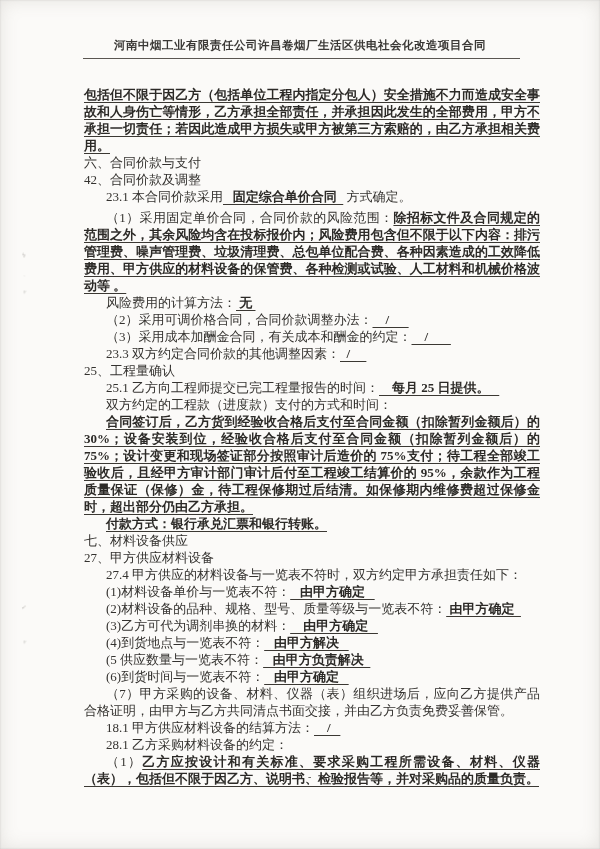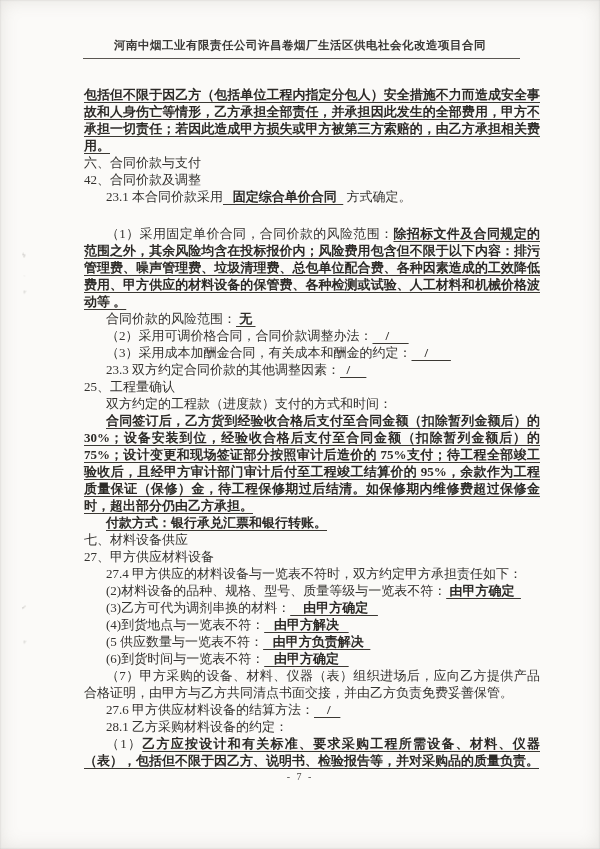--- a/index.html
+++ b/index.html
@@ -25,21 +25,21 @@
     border-top:1.6px solid #5a5651;
   }
   .body{
     position:absolute;top:86px;left:84px;right:60px;
     font-size:13px;line-height:17px;
     text-align:justify;
     color:#34322f;
   }
   .para{margin:0;}
   .para.indent{text-indent:22px;}
-  .para.gap-top{margin-top:20px;}
+  .para.gap-top{margin-top:4px;}
   .u{
     text-decoration:underline;
     text-underline-offset:3px;
     text-decoration-color:#3b3833;
     font-weight:bold;
     color:#2c2a27;
   }
   .footer{
     position:absolute;top:771px;left:0;right:0;
     text-align:center;
@@ -61,38 +61,40 @@
 <div class="page">
   <div class="header">河南中烟工业有限责任公司许昌卷烟厂生活区供电社会化改造项目合同</div>
   <div class="header-rule"></div>
 
   <div class="body">
       <div class="para"><span class="u">包括但不限于因乙方（包括单位工程内指定分包人）安全措施不力而造成安全事故和人身伤亡等情形，乙方承担全部责任，并承担因此发生的全部费用，甲方不承担一切责任；若因此造成甲方损失或甲方被第三方索赔的，由乙方承担相关费用。</span></div>
       <div class="para"><span>六、合同价款与支付</span></div>
       <div class="para"><span>42、合同价款及调整</span></div>
       <div class="para indent"><span>23.1 本合同价款采用</span><span class="u">&nbsp;&nbsp;&nbsp;固定综合单价合同&nbsp;&nbsp;</span><span>&nbsp;方式确定。</span></div>
       <div class="para indent gap-top"><span>（1）采用固定单价合同，合同价款的风险范围：</span><span class="u">除招标文件及合同规定的范围之外，其余风险均含在投标报价内；风险费用包含但不限于以下内容：排污管理费、噪声管理费、垃圾清理费、总包单位配合费、各种因素造成的工效降低费用、甲方供应的材料设备的保管费、各种检测或试验、人工材料和机械价格波动等&nbsp;。</span></div>
-      <div class="para indent"><span>合同价款的风险范围：</span><span class="u">&nbsp;无&nbsp;</span></div>
+      <div class="para indent"><span>风险费用的计算方法：</span><span class="u">&nbsp;无&nbsp;</span></div>
       <div class="para indent"><span>（2）采用可调价格合同，合同价款调整办法：</span><span class="u">&nbsp;&nbsp;&nbsp;&nbsp;/&nbsp;&nbsp;&nbsp;&nbsp;&nbsp;&nbsp;</span></div>
       <div class="para indent"><span>（3）采用成本加酬金合同，有关成本和酬金的约定：</span><span class="u">&nbsp;&nbsp;&nbsp;&nbsp;/&nbsp;&nbsp;&nbsp;&nbsp;&nbsp;&nbsp;&nbsp;</span></div>
       <div class="para indent"><span>23.3 双方约定合同价款的其他调整因素：</span><span class="u">&nbsp;&nbsp;/&nbsp;&nbsp;&nbsp;&nbsp;&nbsp;</span></div>
       <div class="para"><span>25、工程量确认</span></div>
+      <div class="para indent"><span>25.1 乙方向工程师提交已完工程量报告的时间：</span><span class="u">&nbsp;&nbsp;&nbsp;&nbsp;每月 25 日提供。&nbsp;&nbsp;&nbsp;</span></div>
       <div class="para indent"><span>双方约定的工程款（进度款）支付的方式和时间：</span></div>
       <div class="para indent"><span class="u">合同签订后，乙方货到经验收合格后支付至合同金额（扣除暂列金额后）的 30%；设备安装到位，经验收合格后支付至合同金额（扣除暂列金额后）的 75%；设计变更和现场签证部分按照审计后造价的 75%支付；待工程全部竣工验收后，且经甲方审计部门审计后付至工程竣工结算价的 95%，余款作为工程质量保证（保修）金，待工程保修期过后结清。如保修期内维修费超过保修金时，超出部分仍由乙方承担。</span></div>
       <div class="para indent"><span class="u">付款方式：银行承兑汇票和银行转账。</span></div>
       <div class="para"><span>七、材料设备供应</span></div>
       <div class="para"><span>27、甲方供应材料设备</span></div>
       <div class="para indent"><span>27.4 甲方供应的材料设备与一览表不符时，双方约定甲方承担责任如下：</span></div>
+      <div class="para indent"><span>(1)材料设备单价与一览表不符：</span><span class="u">&nbsp;&nbsp;&nbsp;由甲方确定&nbsp;&nbsp;&nbsp;</span></div>
       <div class="para indent"><span>(2)材料设备的品种、规格、型号、质量等级与一览表不符：</span><span class="u">&nbsp;由甲方确定&nbsp;&nbsp;</span></div>
       <div class="para indent"><span>(3)乙方可代为调剂串换的材料：</span><span class="u">&nbsp;&nbsp;&nbsp;&nbsp;由甲方确定&nbsp;&nbsp;&nbsp;</span></div>
       <div class="para indent"><span>(4)到货地点与一览表不符：</span><span class="u">&nbsp;&nbsp;&nbsp;由甲方解决&nbsp;&nbsp;&nbsp;</span></div>
       <div class="para indent"><span>(5 供应数量与一览表不符：</span><span class="u">&nbsp;&nbsp;&nbsp;由甲方负责解决&nbsp;&nbsp;</span></div>
       <div class="para indent"><span>(6)到货时间与一览表不符：</span><span class="u">&nbsp;&nbsp;&nbsp;由甲方确定&nbsp;&nbsp;&nbsp;</span></div>
       <div class="para indent"><span>（7）甲方采购的设备、材料、仪器（表）组织进场后，应向乙方提供产品合格证明，由甲方与乙方共同清点书面交接，并由乙方负责免费妥善保管。</span></div>
-      <div class="para indent"><span>27.6 甲方供应材料设备的结算方法：</span><span class="u">&nbsp;&nbsp;&nbsp;&nbsp;/&nbsp;&nbsp;&nbsp;</span></div>
+      <div class="para indent"><span>18.1 甲方供应材料设备的结算方法：</span><span class="u">&nbsp;&nbsp;&nbsp;&nbsp;/&nbsp;&nbsp;&nbsp;</span></div>
       <div class="para indent"><span>28.1 乙方采购材料设备的约定：</span></div>
       <div class="para indent"><span>（1）</span><span class="u">乙方应按设计和有关标准、要求采购工程所需设备、材料、仪器（表），包括但不限于因乙方、说明书、检验报告等，并对采购品的质量负责。</span></div>
     </div>
 
   <div class="margin-mark" style="left:21px;top:252px;">↯</div>
   <div class="margin-mark" style="left:23px;top:273px;opacity:.5;">·</div>
   <div class="margin-mark" style="left:21px;top:288px;">〃</div>
   <div class="margin-mark" style="left:21px;top:604px;">✓</div>
   <div class="margin-mark" style="left:21px;top:638px;">〃</div>
 

